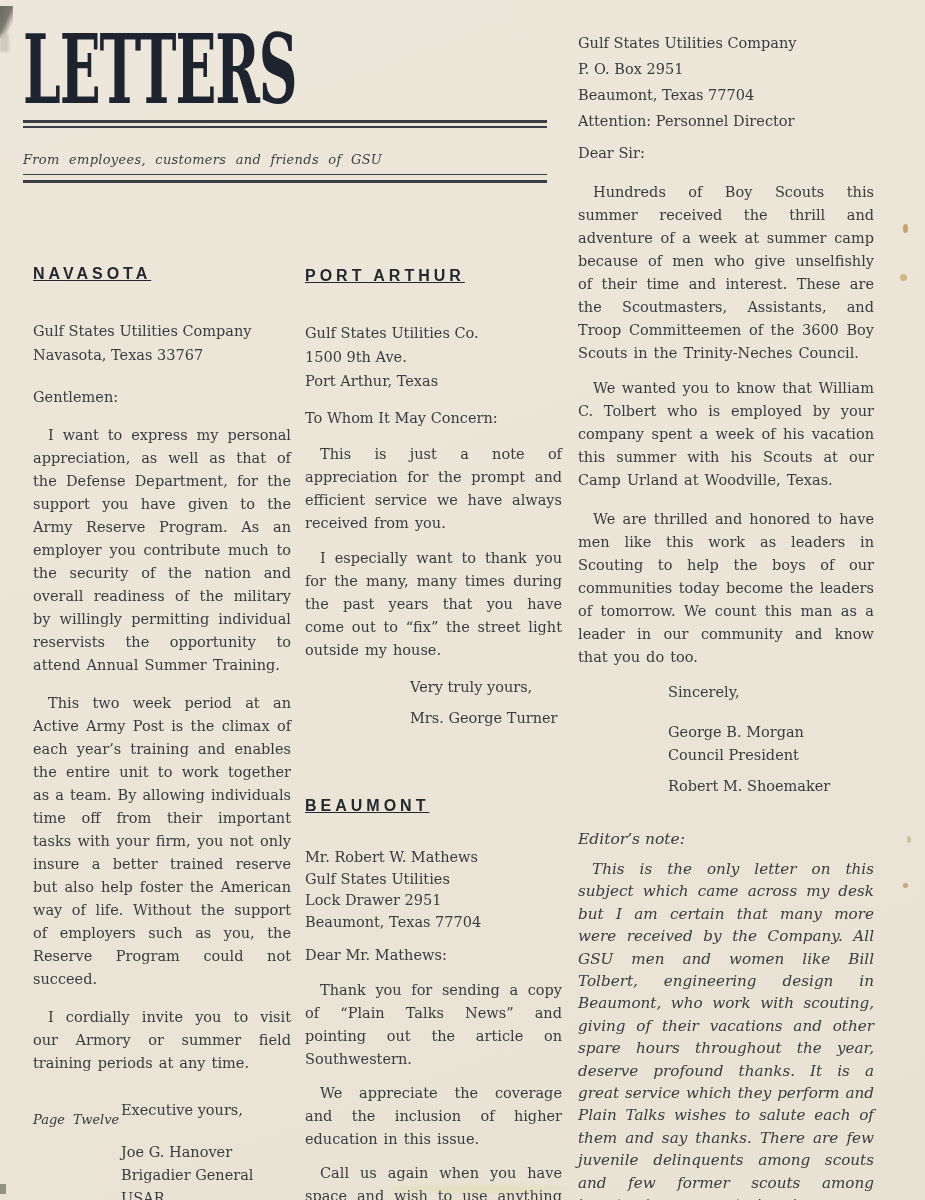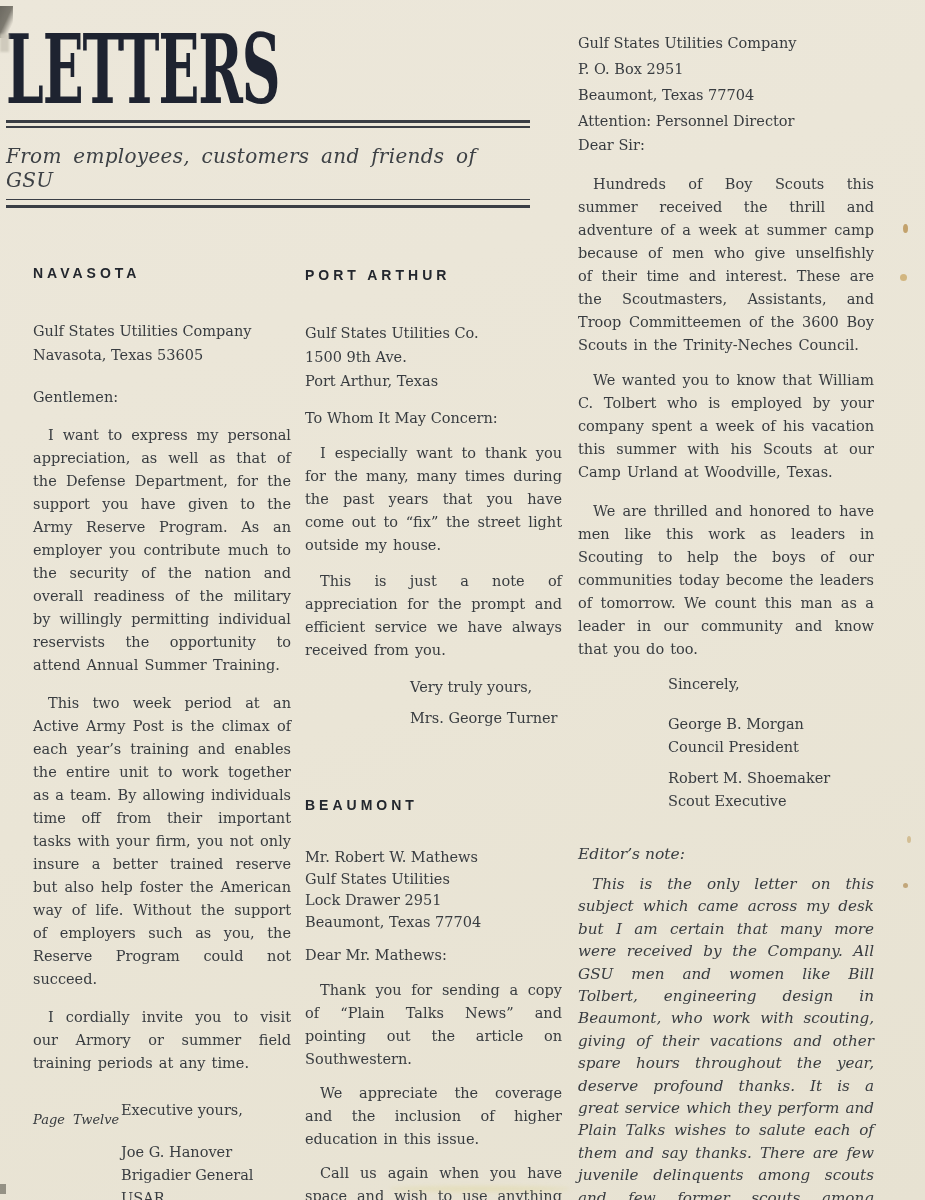--- a/index.html
+++ b/index.html
@@ -7,58 +7,59 @@
   body {
     font-family:"DejaVu Serif","Liberation Serif",serif;
     background:#ebe6d8;
     color:#383c40;
     overflow:hidden;
     position:relative;
   }
   .page { position:absolute; inset:0; background:linear-gradient(160deg,#ece7da 0%,#eae5d6 55%,#e7e2d2 100%); }
 
   
-  .masthead { position:absolute; left:6px; top:24px; width:524px; }
+  .masthead { position:absolute; left:23px; top:24px; width:524px; }
   .masthead-title {
     font-family:"DejaVu Serif",serif;
     font-weight:700;
     font-size:96px;
     line-height:92px;
     letter-spacing:-2px;
     color:#1e2330;
     transform:scaleX(.56);
     transform-origin:left top;
     white-space:nowrap;
   }
   .rule { width:100%; }
   .rule-a { margin-top:4px; border-top:3px solid #3a3e45; border-bottom:2px solid #3a3e45; height:8px; }
   .tagline {
-    margin-top:16px;
+    margin-top:24px;
     font-style:italic;
-    font-size:20px;
+    font-size:13px;
     color:#3d4145;
     word-spacing:5px;
     letter-spacing:.3px;
   }
   .rule-b { margin-top:7px; border-top:1px solid #3a3e45; border-bottom:3px solid #3a3e45; height:9px; }
 
   
   .col { position:absolute; font-size:14.5px; line-height:23px; text-align:justify; }
   .col1 { left:33px;  top:262px; width:258px; }
   .col2 { left:305px; top:264px; width:257px; }
   .col3 { left:578px; top:30px;  width:296px; }
 
   .city {
     font-family:"Liberation Sans","DejaVu Sans",sans-serif;
     font-weight:700;
-    font-size:14px;
+    font-size:16px;
     letter-spacing:4px;
     color:#23272e;
     text-align:left;
     margin-bottom:34px;
+    text-decoration:underline;
   }
   .addr { text-align:left; }
   .addr div { line-height:24px; }
   .addr-tight div { line-height:21.5px; }
   .addr-wide div { line-height:26px; }
   .salutation { text-align:left; margin-top:19px; }
   .para { text-indent:15px; margin-top:15px; word-spacing:1.5px; }
   .sig-block { margin-top:24px; text-align:left; }
   .closing { }
   .sig-lines { margin-top:19px; }
@@ -116,21 +117,21 @@
     <div class="rule rule-a"></div>
     <div class="tagline">From employees, customers and friends of GSU</div>
     <div class="rule rule-b"></div>
   </header>
 
   <section class="col col1">
     <article>
       <h2 class="city">NAVASOTA</h2>
       <div class="addr">
         <div>Gulf States Utilities Company</div>
-        <div>Navasota, Texas 53605</div>
+        <div>Navasota, Texas 33767</div>
       </div>
       <div class="salutation">Gentlemen:</div>
       <p class="para">I want to express my personal appreciation, as well as that of the Defense Department, for the support you have given to the Army Reserve Program. As an employer you contribute much to the security of the nation and overall readiness of the military by willingly permitting individual reservists the opportunity to attend Annual Summer Training.</p>
       <p class="para">This two week period at an Active Army Post is the climax of each year’s training and enables the entire unit to work together as a team. By allowing individuals time off from their important tasks with your firm, you not only insure a better trained reserve but also help foster the American way of life. Without the support of employers such as you, the Reserve Program could not succeed.</p>
       <p class="para">I cordially invite you to visit our Armory or summer field training periods at any time.</p>
       <div class="sig-block indent1">
         <div class="closing">Executive yours,</div>
         <div class="sig-lines">
           <div>Joe G. Hanover</div>
           <div>Brigadier General USAR</div>
@@ -142,22 +143,22 @@
 
   <section class="col col2">
     <article>
       <h2 class="city">PORT ARTHUR</h2>
       <div class="addr">
         <div>Gulf States Utilities Co.</div>
         <div>1500 9th Ave.</div>
         <div>Port Arthur, Texas</div>
       </div>
       <div class="salutation" style="margin-top:14px">To Whom It May Concern:</div>
+      <p class="para" style="margin-top:13px">This is just a note of appreciation for the prompt and efficient service we have always received from you.</p>
       <p class="para" style="margin-top:12px">I especially want to thank you for the many, many times during the past years that you have come out to “fix” the street light outside my house.</p>
-      <p class="para" style="margin-top:13px">This is just a note of appreciation for the prompt and efficient service we have always received from you.</p>
       <div class="sig-block indent2" style="margin-top:14px">
         <div class="closing">Very truly yours,</div>
         <div class="sig-lines" style="margin-top:8px">
           <div>Mrs. George Turner</div>
         </div>
       </div>
     </article>
 
     <article>
       <h2 class="city second-letter-heading">BEAUMONT</h2>
@@ -176,33 +177,32 @@
   </section>
 
   <section class="col col3">
     <article>
       <div class="addr addr-wide">
         <div>Gulf States Utilities Company</div>
         <div>P. O. Box 2951</div>
         <div>Beaumont, Texas 77704</div>
         <div>Attention: Personnel Director</div>
       </div>
-      <div class="salutation" style="margin-top:0">Dear Sir:</div>
+      <div class="salutation" style="margin-top:8px">Dear Sir:</div>
       <p class="para" style="margin-top:16px">Hundreds of Boy Scouts this summer received the thrill and adventure of a week at summer camp because of men who give unselfishly of their time and interest. These are the Scoutmasters, Assistants, and Troop Committeemen of the 3600 Boy Scouts in the Trinity-Neches Council.</p>
       <p class="para" style="margin-top:12px">We wanted you to know that William C. Tolbert who is employed by your company spent a week of his vacation this summer with his Scouts at our Camp Urland at Woodville, Texas.</p>
       <p class="para" style="margin-top:16px">We are thrilled and honored to have men like this work as leaders in Scouting to help the boys of our communities today become the leaders of tomorrow. We count this man as a leader in our community and know that you do too.</p>
       <div class="sig-block indent4" style="margin-top:12px">
         <div class="closing">Sincerely,</div>
         <div class="sig-lines" style="margin-top:17px">
           <div>George B. Morgan</div>
           <div>Council President</div>
         </div>
         <div class="sig-lines" style="margin-top:8px">
           <div>Robert M. Shoemaker</div>
-          <div>Scout Executive</div>
         </div>
       </div>
     </article>
 
     <aside class="editors-note">
       <div class="editors-note-heading">Editor’s note:</div>
       <p class="editors-note-text">This is the only letter on this subject which came across my desk but I am certain that many more were received by the Company. All GSU men and women like Bill Tolbert, engineering design in Beaumont, who work with scouting, giving of their vacations and other spare hours throughout the year, deserve profound thanks. It is a great service which they perform and Plain Talks wishes to salute each of them and say thanks. There are few juvenile delinquents among scouts and few former scouts among inmates in our country’s prisons.</p>
     </aside>
   </section>
 

